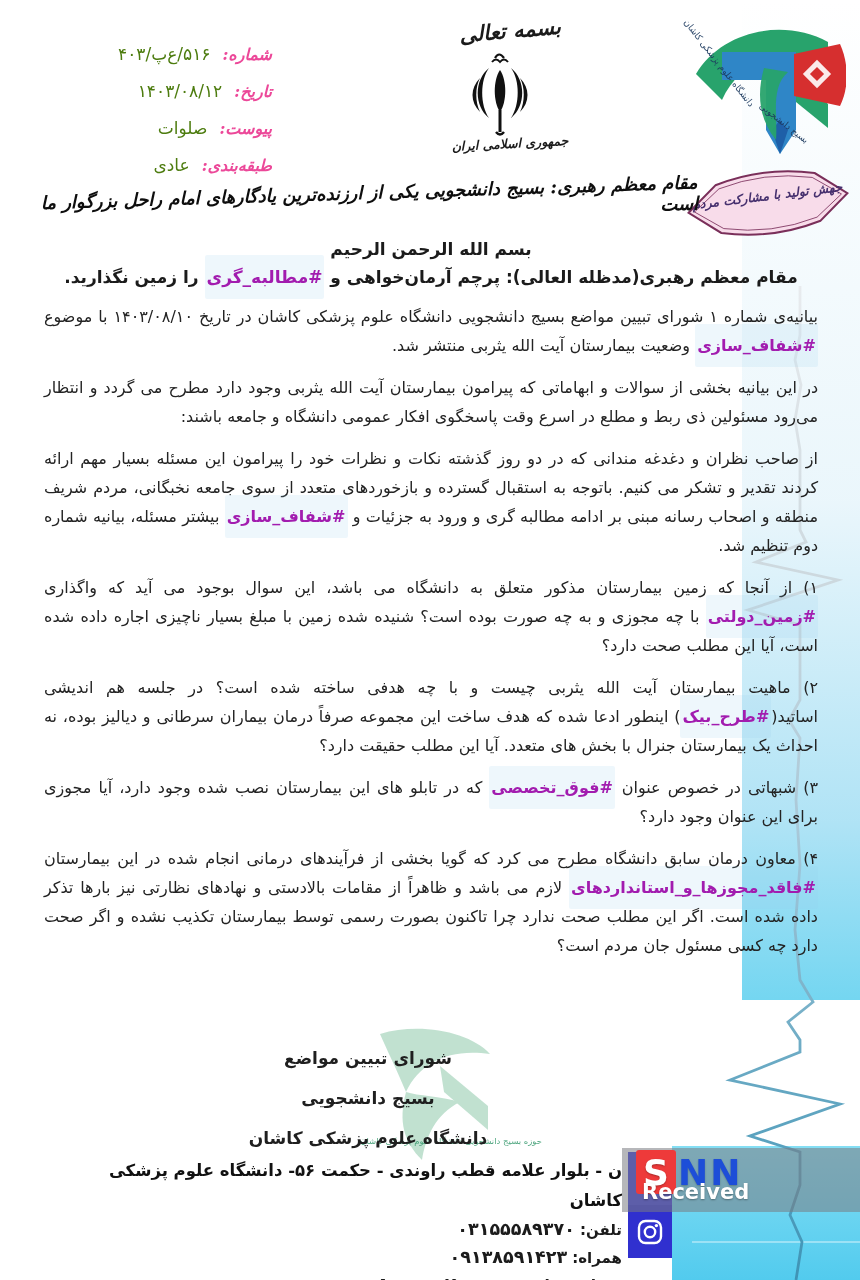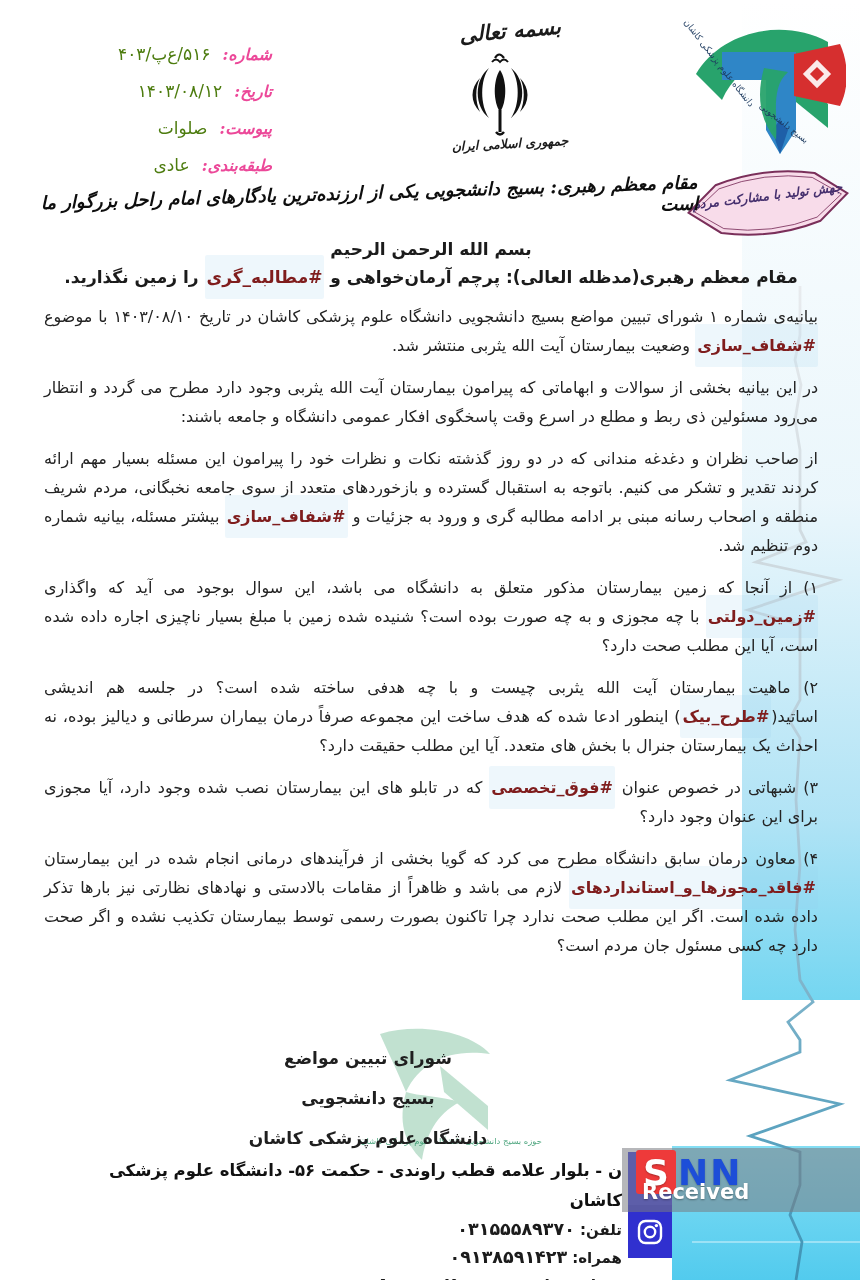--- a/index.html
+++ b/index.html
@@ -42,21 +42,21 @@
 
   
   .quote-top{position:absolute;left:30px;right:162px;top:182px;direction:rtl;text-align:right;
              font-size:18px;color:#0e0e0e;transform:rotate(-1.8deg);z-index:3;}
 
   
   .content{position:absolute;left:44px;right:42px;top:236px;direction:rtl;z-index:3;}
   .t1{text-align:center;font-weight:bold;font-size:17px;line-height:26px;}
   .t2{text-align:center;font-weight:bold;font-size:17px;line-height:30px;margin-bottom:10px;}
   .para{margin:2px 0 13px;text-align:justify;line-height:29px;font-size:16px;color:#232323;}
-  .hashtag{color:#7f1d1d;font-weight:bold;background:rgba(150,205,235,.16);padding:12px 2px;border-radius:2px;}
+  .hashtag{color:#a21caf;font-weight:bold;background:rgba(150,205,235,.16);padding:12px 2px;border-radius:2px;}
 
   
   .stamp{position:absolute;right:330px;top:1026px;width:210px;height:142px;z-index:2;opacity:.55;}
   .stamp-cap{position:absolute;right:318px;top:1136px;width:230px;font-size:8.5px;
              color:#3f9e74;direction:rtl;z-index:2;opacity:.9;}
   .signature{position:absolute;right:346px;top:1038px;width:292px;direction:rtl;text-align:center;
              z-index:3;font-weight:bold;font-size:17px;line-height:40px;color:#1f1f1f;}
 
   
   .footer{position:absolute;left:60px;right:238px;top:1156px;direction:rtl;text-align:right;z-index:4;}

